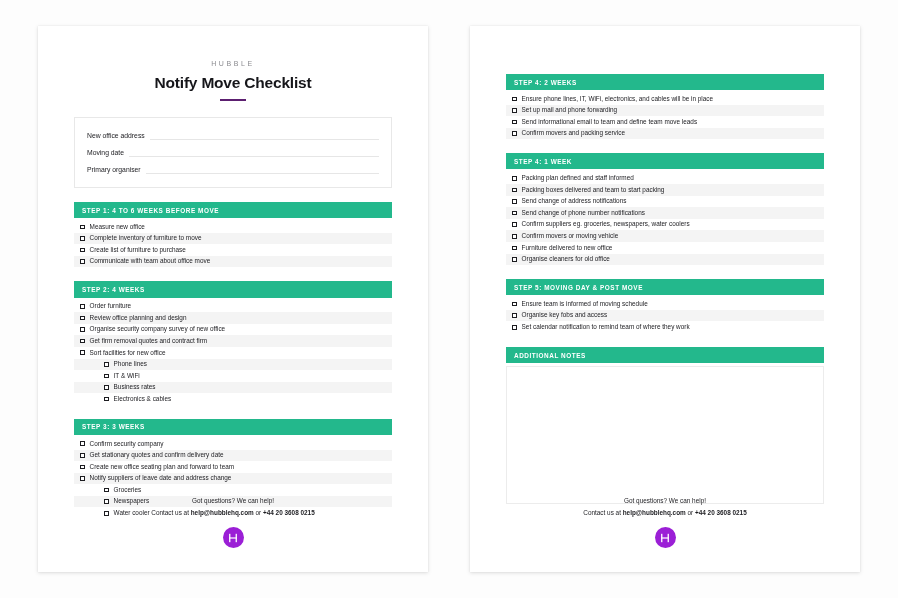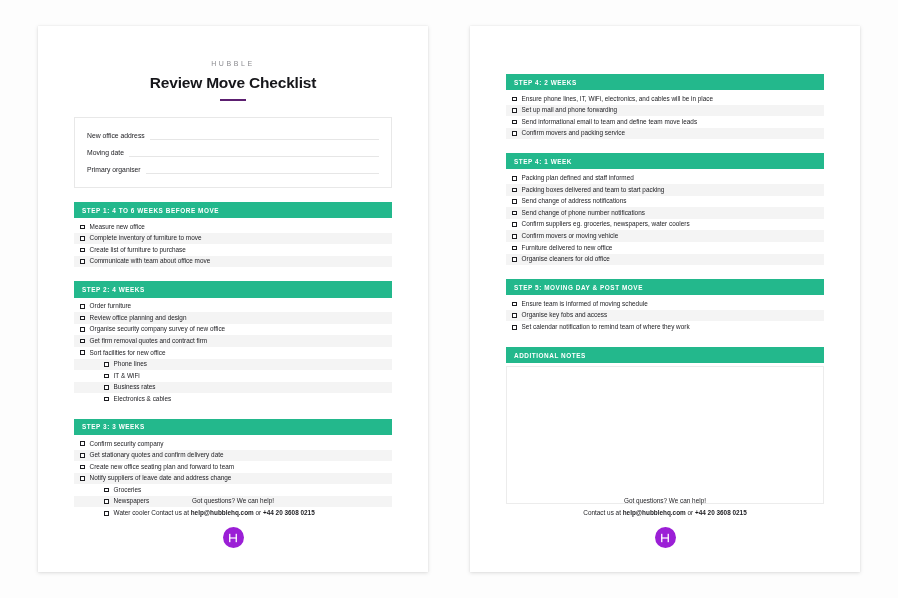--- a/index.html
+++ b/index.html
@@ -168,21 +168,21 @@
 </style>
 </head>
 <body>
 
 <div class="workspace">
 
   <div class="page page-left">
     <div class="page-inner">
 
       <div class="brand">HUBBLE</div>
-      <div class="doc-title">Review Move Checklist</div>
+      <div class="doc-title">Notify Move Checklist</div>
       <div class="title-rule"></div>
 
       <div class="details-box">
         <div class="detail-row">
           <span class="detail-label">New office address</span>
           <span class="detail-line"></span>
         </div>
         <div class="detail-row">
           <span class="detail-label">Moving date</span>
           <span class="detail-line"></span>

